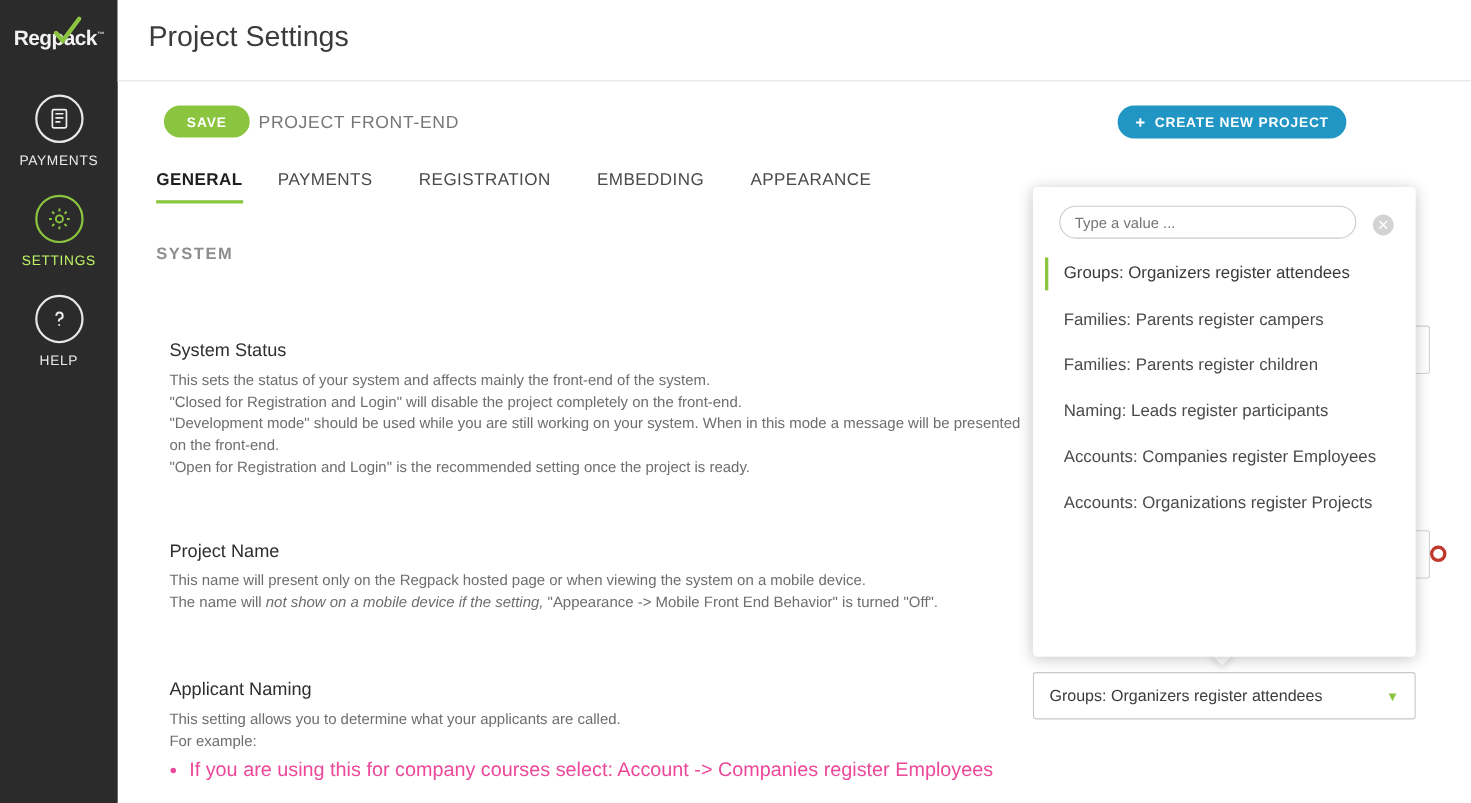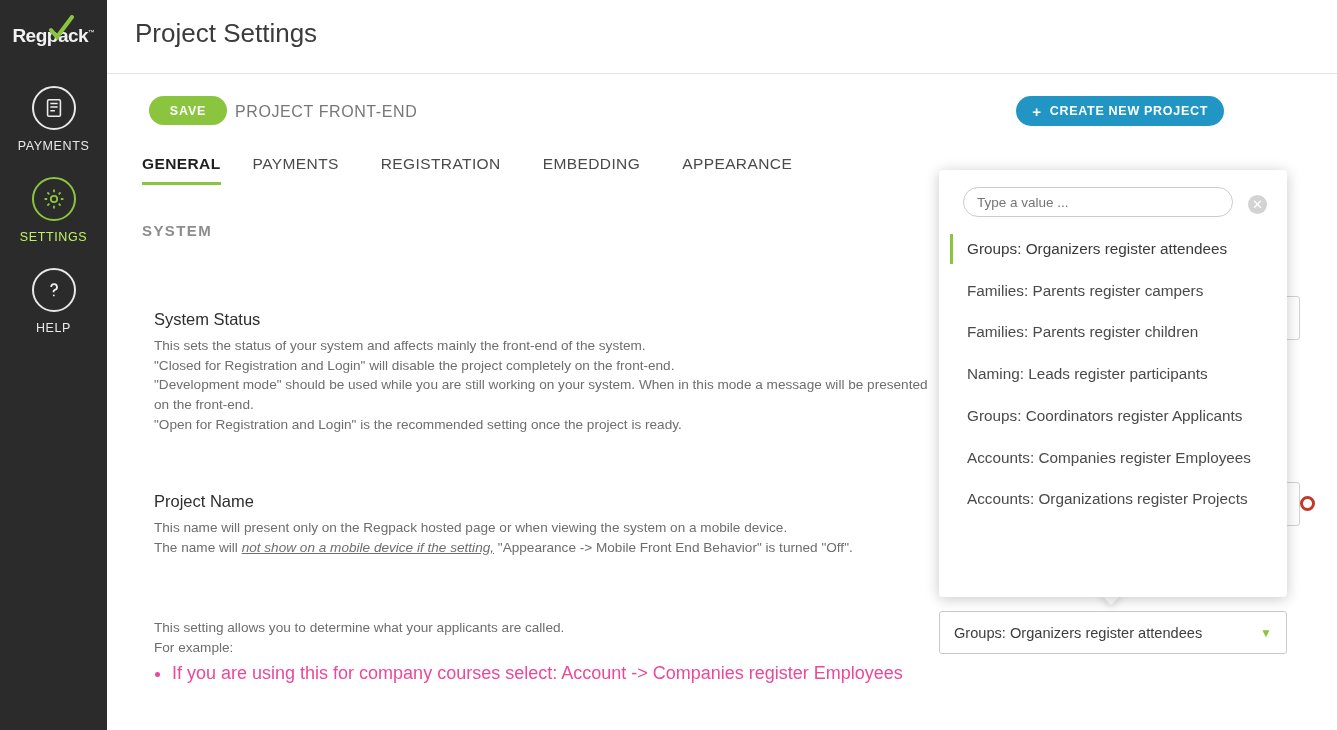--- a/index.html
+++ b/index.html
@@ -176,21 +176,21 @@
   .block-title {
     font-size: 16.5px;
     color: #2e2e2e;
     margin-bottom: 7px;
   }
   .block-desc {
     font-size: 13.6px;
     color: #6e6e6e;
     line-height: 1.45;
   }
-  .block-desc em { font-style: italic; text-decoration: underline; }
+  .block-desc em { font-style: italic; }
   .bullets {
     margin: 3px 0 0 18px;
     padding: 0;
     font-size: 18px;
     color: #ec4899;
     line-height: 1.45;
   }
   .bullets li { margin: 0; }
 
   
@@ -392,20 +392,21 @@
 
   <div class="settings-block" style="top:492px;">
     <div class="block-title">Project Name</div>
     <div class="block-desc">
       <div>This name will present only on the Regpack hosted page or when viewing the system on a mobile device.</div>
       <div><span>The name will </span><em>not show on a mobile device if the setting,</em><span> "Appearance -&gt; Mobile Front End Behavior" is turned "Off".</span></div>
     </div>
   </div>
 
   <div class="settings-block" style="top:618px;">
+    <div class="block-title">Applicant Naming</div>
     <div class="block-desc">
       <div>This setting allows you to determine what your applicants are called.</div>
       <div>For example:</div>
       <ul class="bullets">
         <li>If you are using this for company courses select: Account -&gt; Companies register Employees</li>
       </ul>
     </div>
   </div>
 
   <div class="applicant-select">
@@ -417,19 +418,18 @@
   <div class="dropdown">
     <div class="dd-search-row">
       <input class="dd-input" type="text" value="" placeholder="Type a value ..." style="">
       <div class="dd-clear">✕</div>
     </div>
     <div class="dd-list">
       <div class="dd-item selected">Groups: Organizers register attendees</div>
       <div class="dd-item">Families: Parents register campers</div>
       <div class="dd-item">Families: Parents register children</div>
       <div class="dd-item">Naming: Leads register participants</div>
-      <div class="dd-item">Groups: Coordinators register Applicants</div>
       <div class="dd-item">Accounts: Companies register Employees</div>
       <div class="dd-item">Accounts: Organizations register Projects</div>
     </div>
   </div>
 
 </div>
 
 </body></html>

